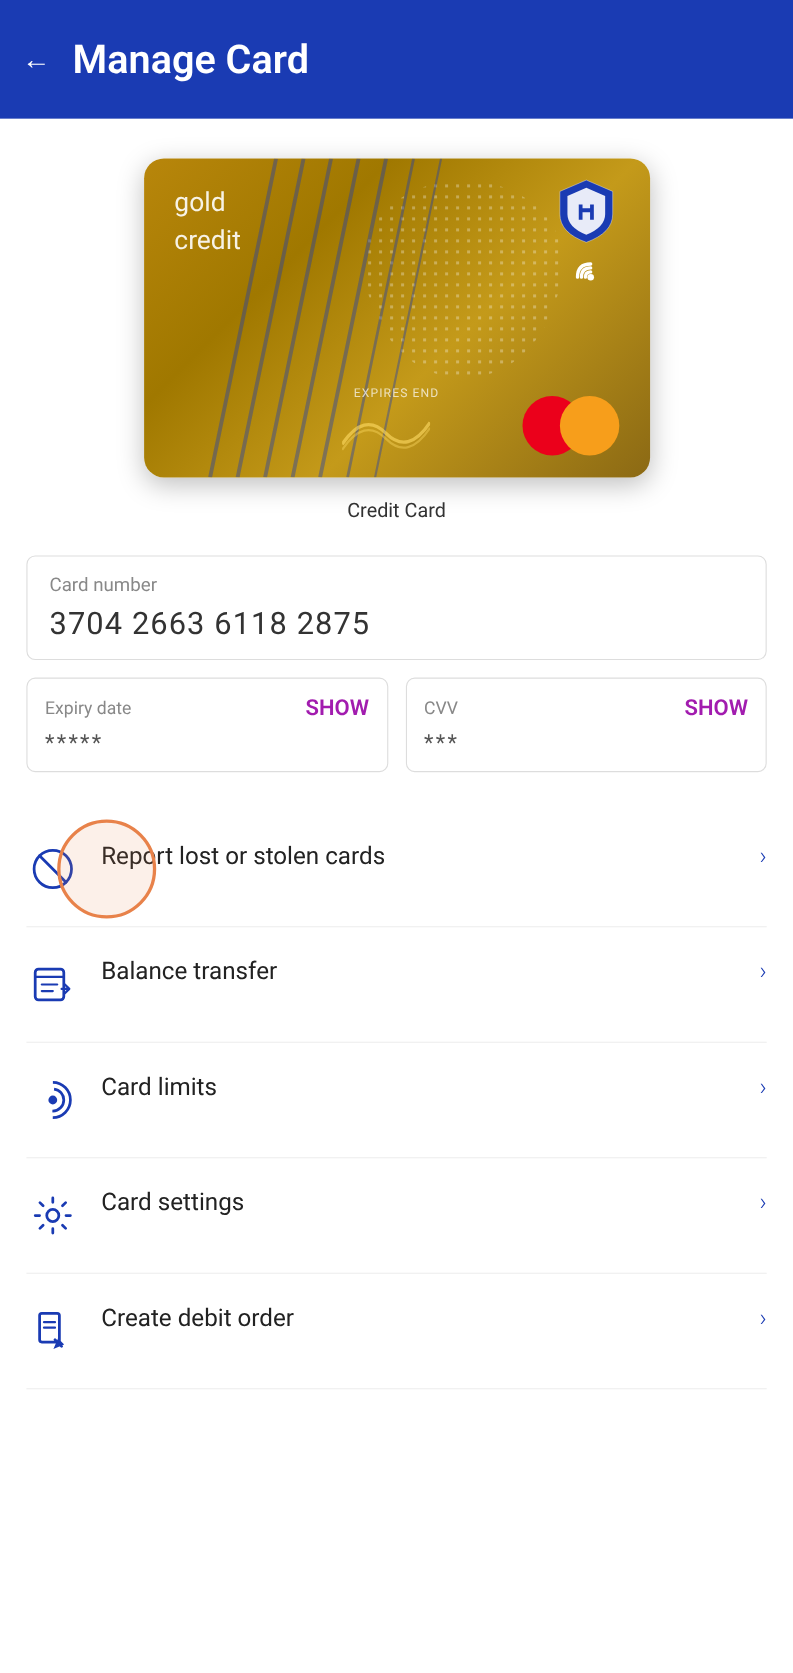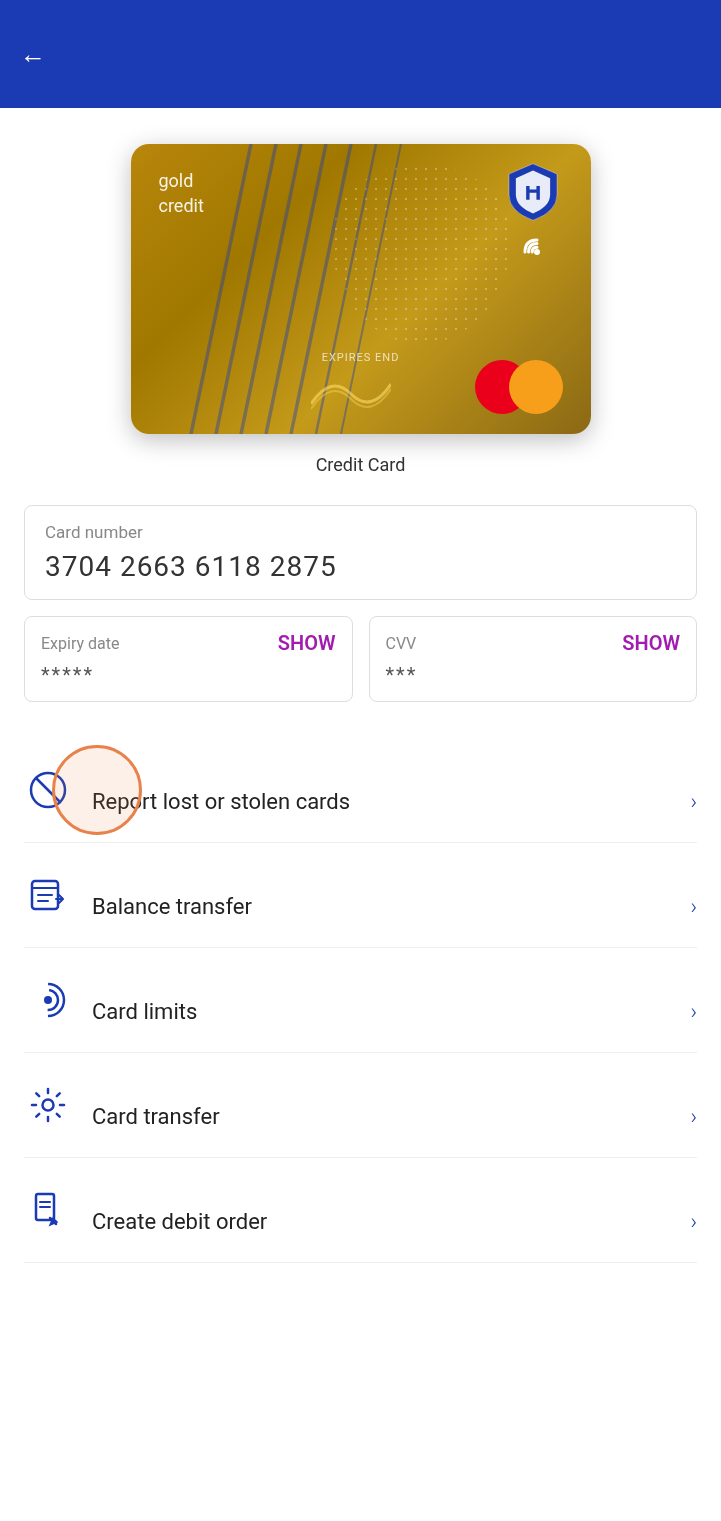--- a/index.html
+++ b/index.html
@@ -67,21 +67,21 @@
       background-image: radial-gradient(circle, #fff 1.5px, transparent 1.5px);
       background-size: 10px 10px;
       border-radius: 50% 50% 50% 50% / 40% 40% 60% 60%;
     }
 
     .card-label {
       position: absolute;
       top: 24px;
       left: 28px;
       color: rgba(255,255,255,0.9);
-      font-size: 18px;
+      font-size: 24px;
       font-weight: 400;
       line-height: 1.4;
     }
 
     
     .card-bank-logo {
       position: absolute;
       top: 18px;
       right: 28px;
       width: 60px;
@@ -208,21 +208,21 @@
       letter-spacing: 2px;
     }
 
     
     .menu-section {
       padding: 8px 24px 0;
     }
 
     .menu-item {
       display: flex;
-      align-items: flex-end;
+      align-items: flex-start;
       padding: 28px 0;
       border-bottom: 1px solid #eee;
       cursor: pointer;
       position: relative;
     }
 
     .menu-icon {
       width: 48px;
       height: 48px;
       display: flex;
@@ -271,20 +271,21 @@
     .shield-svg {
       width: 60px;
       height: 60px;
     }
   </style>
 </head>
 <body>
 
 <div class="header">
   <span class="header-back">←</span>
+  <span class="header-title">Manage Card</span>
 </div>
 
 <div class="content">
 
   <div class="card-section">
     <div class="credit-card">
 
       <div class="card-dots"></div>
 
       <svg style="position:absolute;top:0;left:0;width:100%;height:100%;opacity:0.4" viewBox="0 0 460 290" xmlns="http://www.w3.org/2000/svg">
@@ -402,21 +403,21 @@
       <span class="menu-chevron">›</span>
     </div>
 
     <div class="menu-item">
       <div class="menu-icon">
         <svg class="icon-svg" viewBox="0 0 40 40" xmlns="http://www.w3.org/2000/svg">
           <circle cx="20" cy="20" r="5.5" stroke="#1a3bb3" stroke-width="2.5" fill="none"></circle>
           <path d="M20 4 L20 8 M20 32 L20 36 M4 20 L8 20 M32 20 L36 20 M8.3 8.3 L11.2 11.2 M28.8 28.8 L31.7 31.7 M31.7 8.3 L28.8 11.2 M11.2 28.8 L8.3 31.7" stroke="#1a3bb3" stroke-width="2.5" stroke-linecap="round"></path>
         </svg>
       </div>
-      <span class="menu-text">Card transfer</span>
+      <span class="menu-text">Card settings</span>
       <span class="menu-chevron">›</span>
     </div>
 
     <div class="menu-item">
       <div class="menu-icon">
         <svg class="icon-svg" viewBox="0 0 40 40" xmlns="http://www.w3.org/2000/svg">
           <rect x="8" y="4" width="18" height="26" rx="2" stroke="#1a3bb3" stroke-width="2.5" fill="none"></rect>
           <line x1="12" y1="12" x2="22" y2="12" stroke="#1a3bb3" stroke-width="2" stroke-linecap="round"></line>
           <line x1="12" y1="17" x2="22" y2="17" stroke="#1a3bb3" stroke-width="2" stroke-linecap="round"></line>
           <path d="M22 28 L28 34" stroke="#1a3bb3" stroke-width="2.5" stroke-linecap="round"></path>

